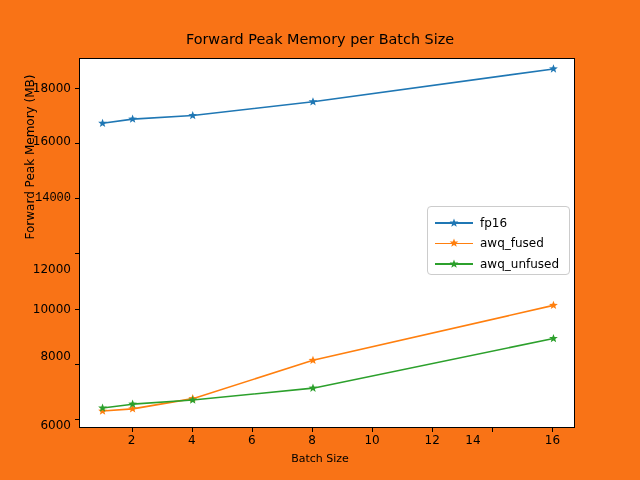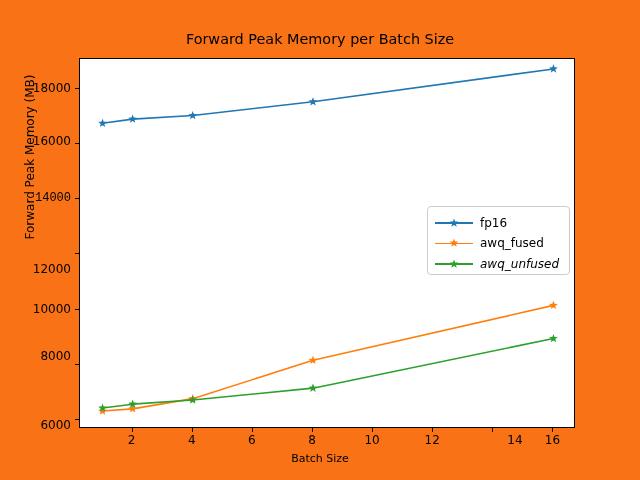--- a/index.html
+++ b/index.html
@@ -180,21 +180,21 @@
       <div class="ytick-mark" style="top: 142.981px;"></div>
       <div class="ytick-mark" style="top: 87.7987px;"></div>
     </div>
   <div id="xtick-labels">
       <div class="xtick-label" style="left: 131.606px;">2</div>
       <div class="xtick-label" style="left: 191.727px;">4</div>
       <div class="xtick-label" style="left: 251.848px;">6</div>
       <div class="xtick-label" style="left: 311.97px;">8</div>
       <div class="xtick-label" style="left: 372.091px;">10</div>
       <div class="xtick-label" style="left: 432.212px;">12</div>
-      <div class="xtick-label" style="left: 515px; text-align: center;">14</div>
+      <div class="xtick-label" style="left: 473px; text-align: center;">14</div>
       <div class="xtick-label" style="left: 552.455px;">16</div>
     </div>
   <div id="xtick-marks">
       <div class="xtick-mark" style="left: 131.606px;"></div>
       <div class="xtick-mark" style="left: 191.727px;"></div>
       <div class="xtick-mark" style="left: 251.848px;"></div>
       <div class="xtick-mark" style="left: 311.97px;"></div>
       <div class="xtick-mark" style="left: 372.091px;"></div>
       <div class="xtick-mark" style="left: 432.212px;"></div>
       <div class="xtick-mark" style="left: 492.333px;"></div>
@@ -242,21 +242,21 @@
       </div>
       <div class="legend-row" style="top: 25.5px;">
         <div class="legend-swatch">
           <div class="legend-line" style="background: rgb(255, 127, 14);"></div>
           <svg class="legend-star" viewBox="0 0 12 12">
             <path d="M6.00,1.40L7.14,4.44L10.37,4.58L7.84,6.60L8.70,9.72L6.00,7.93L3.30,9.72L4.16,6.60L1.63,4.58L4.86,4.44Z" fill="#ff7f0e"></path>
           </svg>
         </div>
         <span class="legend-text">awq_fused</span>
       </div>
-      <div class="legend-row" style="top: 46px; font-style: italic;">
+      <div class="legend-row" style="top: 46px;">
         <div class="legend-swatch">
           <div class="legend-line" style="background: rgb(44, 160, 44);"></div>
           <svg class="legend-star" viewBox="0 0 12 12">
             <path d="M6.00,1.40L7.14,4.44L10.37,4.58L7.84,6.60L8.70,9.72L6.00,7.93L3.30,9.72L4.16,6.60L1.63,4.58L4.86,4.44Z" fill="#2ca02c"></path>
           </svg>
         </div>
         <span class="legend-text">awq_unfused</span>
       </div>
     </div>
 

